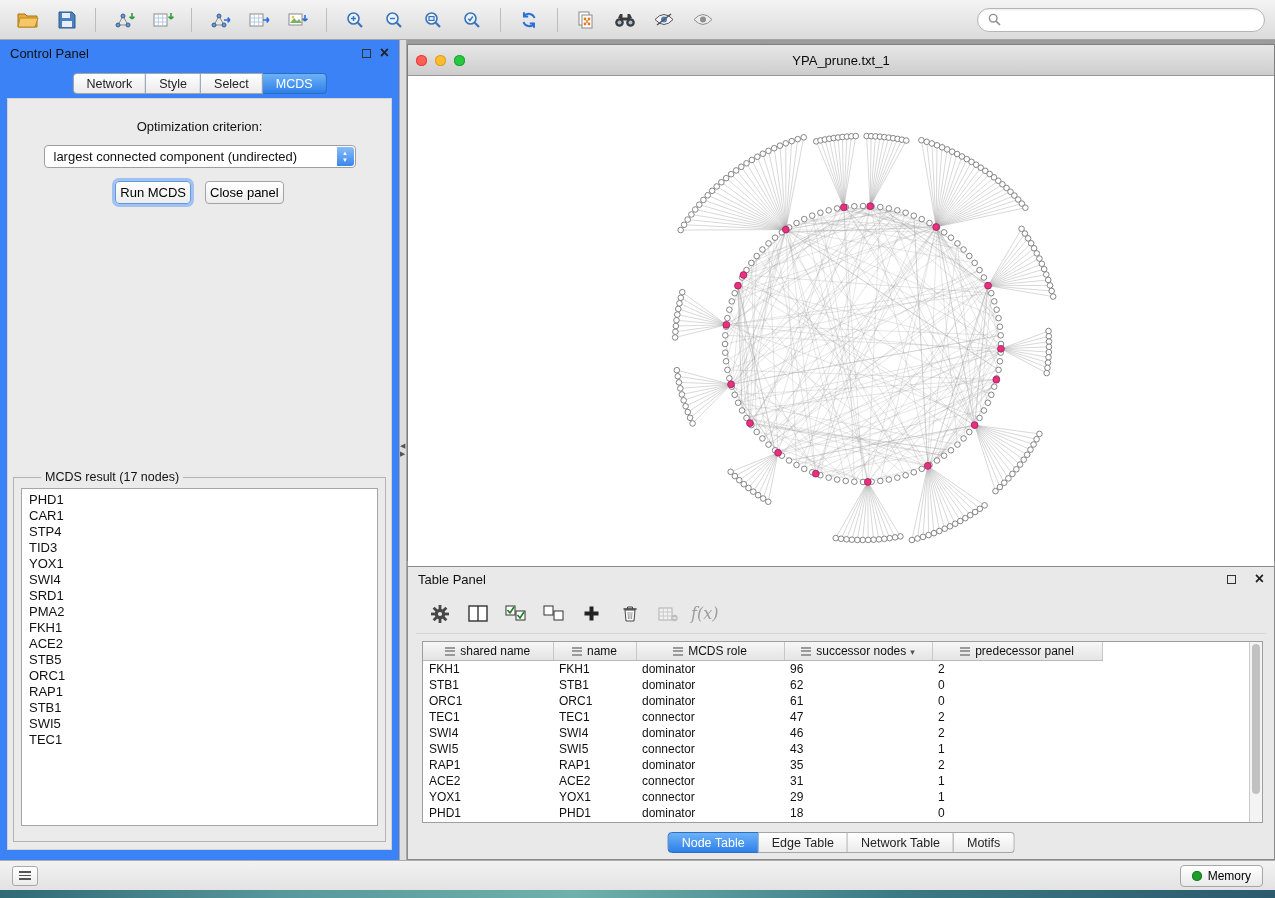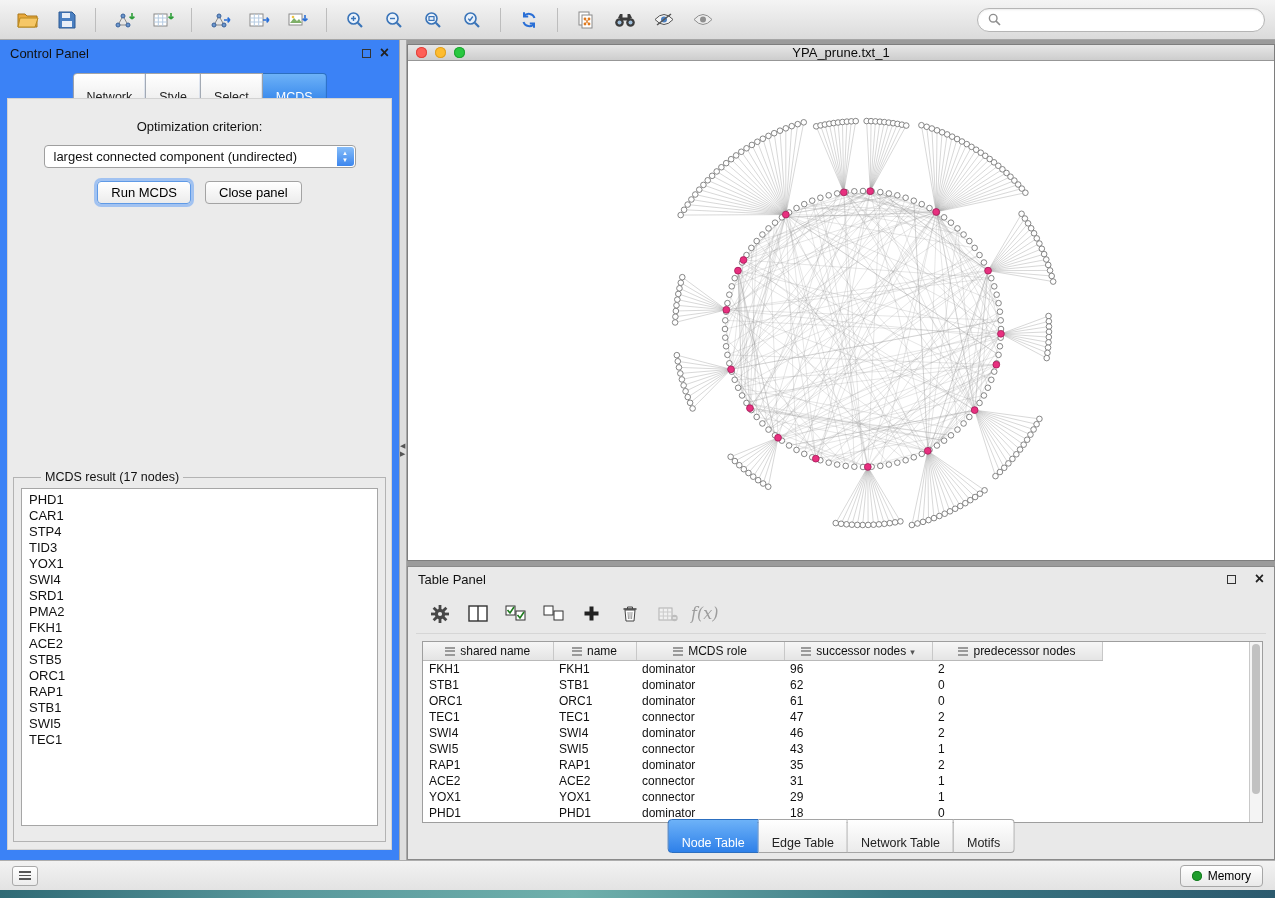--- a/index.html
+++ b/index.html
@@ -17,48 +17,48 @@
              display:flex;align-items:center;gap:6px;padding:0 10px;box-shadow:inset 0 1px 2px rgba(0,0,0,.08)}
   .searchbox input{border:none;outline:none;flex:1;font-size:12px;background:transparent}
 
   
   #control-panel{position:absolute;left:0;top:40px;width:400px;height:820px;background:#3b82f6;border-right:1px solid #a8a8a8}
   .cp-header{display:flex;align-items:center;height:26px;padding:0 10px;font-size:13px;gap:9px}
   .hdr-title{flex:1}
   .float-btn{width:9px;height:9px;border:1.5px solid #333;display:inline-block;background:transparent}
   .close-btn{font-size:16px;font-weight:bold;line-height:10px;color:#222;background:none;border:none}
   .cp-tabs{position:absolute;top:33px;left:50%;transform:translateX(-50%);display:flex}
-  .seg{font-size:12.5px;padding:16px 13px;height:21px;background:linear-gradient(#fff,#ebebeb);
+  .seg{font-size:12.5px;padding:2px 13px;height:21px;background:linear-gradient(#fff,#ebebeb);
        border:1px solid #a5a5a5;border-left:none;color:#222}
   .seg:first-child{border-left:1px solid #a5a5a5;border-radius:4px 0 0 4px}
   .seg:last-child{border-radius:0 4px 4px 0}
   .seg.active{background:linear-gradient(#6db2f8,#2e80e9);color:#fff;border-color:#2c6fc0}
   .cp-content{position:absolute;left:7px;right:7px;top:58px;bottom:10px;background:#ebebeb;border:1px solid #d2d2d2}
   .cp-opt-label{text-align:center;margin-top:20px;font-size:13px}
   .dropdown{display:flex;align-items:center;width:312px;height:23px;margin:11px auto 0;background:#fff;
             border:1px solid #9f9f9f;border-radius:4px;font-size:13px;padding:0 20px 0 9px;position:relative;white-space:nowrap}
   .dd-stepper{position:absolute;right:1px;top:1px;bottom:1px;width:17px;border-radius:0 3px 3px 0;
               background:linear-gradient(#86bdf9,#3c86ee);color:#fff;display:flex;flex-direction:column;
               align-items:center;justify-content:center;font-size:6px;line-height:6.5px}
   .cp-buttons{display:flex;justify-content:center;gap:14px;margin-top:13px}
-  .btn{font-size:13px;padding:3px 13px;background:linear-gradient(#fff,#ececec);border:1px solid #a3a3a3;border-radius:4px}
+  .btn{font-size:13px;padding:3px 4px;background:linear-gradient(#fff,#ececec);border:1px solid #a3a3a3;border-radius:4px}
   .btn.focus{box-shadow:0 0 0 3px rgba(100,160,245,.55);border-color:#5f9ae6}
   .resultbox{position:absolute;left:5px;top:371px;width:373px;height:372px;border:1px solid #b3b3b3;padding:4px 7px 7px}
   .resultbox legend{font-size:12.5px;padding:0 4px;margin-left:20px}
   .result-list{list-style:none;height:338px;background:#fff;border:1px solid #a6a6a6;overflow-y:auto;padding:3px 0}
   .result-list li{font-size:13px;line-height:16px;padding-left:7px}
 
   
   #splitter{position:absolute;left:400px;top:40px;width:7px;height:820px;background:#dedede;
             border-right:1px solid #a8a8a8;z-index:4}
   .split-arrows{position:absolute;top:402px;left:0;display:flex;flex-direction:column;font-size:7px;color:#555;line-height:8px}
 
   
   #net-window{position:absolute;left:407px;top:44px;width:868px;height:517px;border:1px solid #7e7e7e;background:#fff}
-  .nw-titlebar{height:16px;background:linear-gradient(#e7e7e7,#cdcdcd);border-bottom:1px solid #979797;
+  .nw-titlebar{height:31px;background:linear-gradient(#e7e7e7,#cdcdcd);border-bottom:1px solid #979797;
                display:flex;align-items:center;position:relative}
   .traffic{display:flex;gap:8px;padding-left:8px;z-index:2}
   .light{width:11px;height:11px;border-radius:50%;border:none;padding:0}
   .light.red{background:#ff5f57;box-shadow:inset 0 0 0 1px #df433c}
   .light.yellow{background:#febc2e;box-shadow:inset 0 0 0 1px #dd9f23}
   .light.green{background:#28c840;box-shadow:inset 0 0 0 1px #1ea332}
   .nw-title{position:absolute;left:0;right:0;text-align:center;font-size:13px;color:#0a0a0a}
   .nw-canvas{height:495px;background:#fff}
   .nw-canvas svg{display:block}
 
@@ -1059,21 +1059,21 @@
             <col style="width:148px">
             <col style="width:170px">
             <col>
           </colgroup>
         <thead>
             <tr>
               <th><span class="colicon"></span><span>shared name</span></th>
               <th><span class="colicon"></span><span>name</span></th>
               <th><span class="colicon"></span><span>MCDS role</span></th>
               <th><span class="colicon"></span><span>successor nodes</span><span class="sortarrow">▾</span></th>
-              <th><span class="colicon"></span><span>predecessor nodes</span></th>
+              <th><span class="colicon"></span><span>predecessor panel</span></th>
               <th class="filler"></th>
             </tr>
           </thead>
         <tbody>
             <tr>
               <td>FKH1</td>
               <td>FKH1</td>
               <td>dominator</td>
               <td class="num">96</td>
               <td class="num">2</td>

